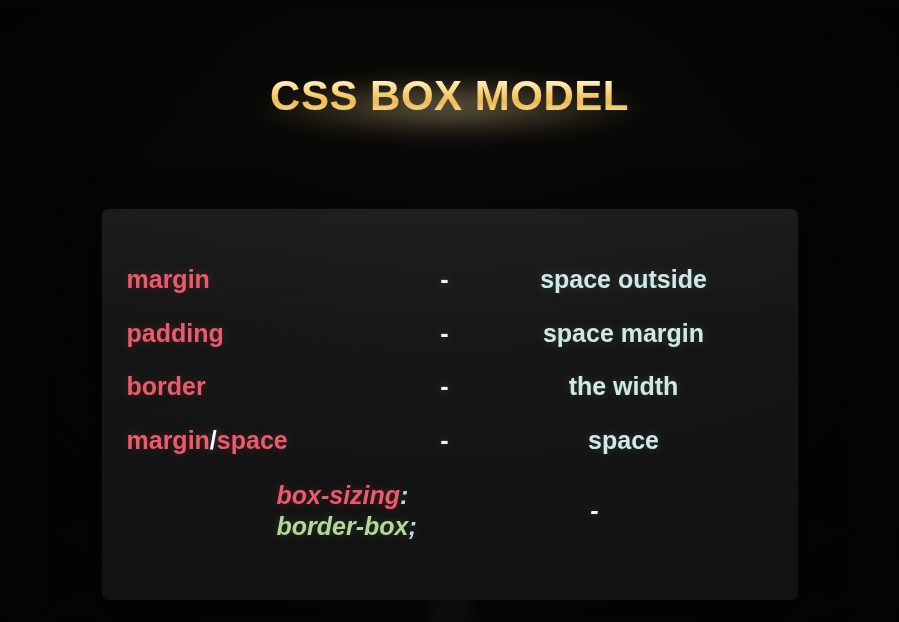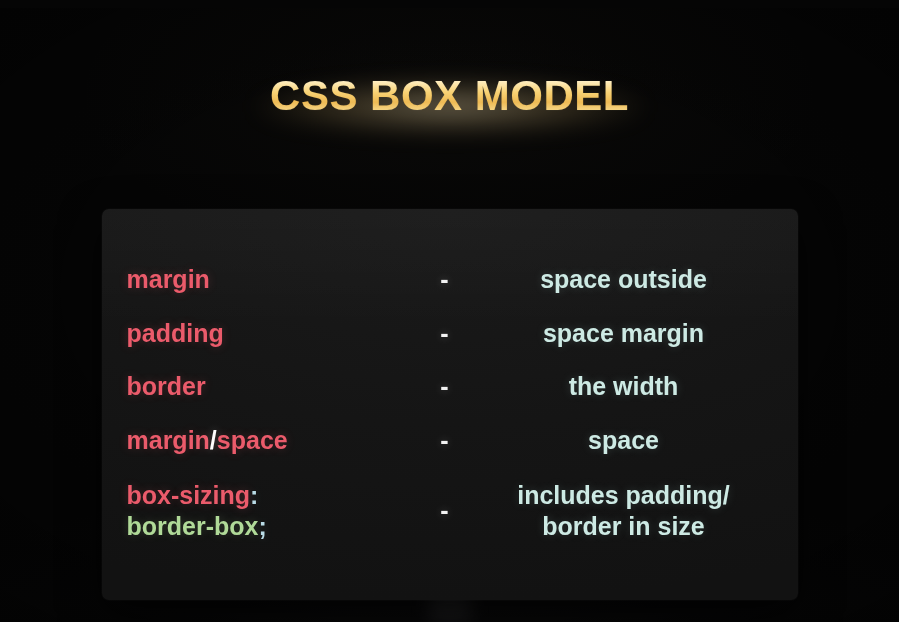--- a/index.html
+++ b/index.html
@@ -129,21 +129,21 @@
     align-items: center;
     justify-content: center;
     font-size: 25px;
     font-weight: 700;
     line-height: 1.26;
   }
 
   .row + .row { margin-top: 22px; }
 
   .row.tall + .row.tall,
-  .row.multi { margin-top: 24px; }
+  .row.multi { margin-top: 24px; font-style: italic; }
 
   .term {
     width: 289px;
     text-align: left;
     padding-right: 0;
     color: #eb5b6b;
     text-shadow: 0 0 10px rgba(235,91,107,0.22);
     white-space: nowrap;
   }
 
@@ -223,23 +223,19 @@
         <span class="dash">-</span>
         <span class="def">space</span>
       </div>
 
       <div class="row multi">
         <span class="term">
             <span class="line"><span>box-sizing</span><span class="punct">:</span></span>
             <span class="line"><span class="green">border-box</span><span class="punct">;</span></span>
           </span>
         <span class="dash">-</span>
-        <span class="def">
-            <span class="line">includes padding/</span>
-            <span class="line">border in size</span>
-          </span>
       </div>
 
     </div>
   </div>
 
   <div class="vignette"></div>
 </div>
 
 </body></html>

